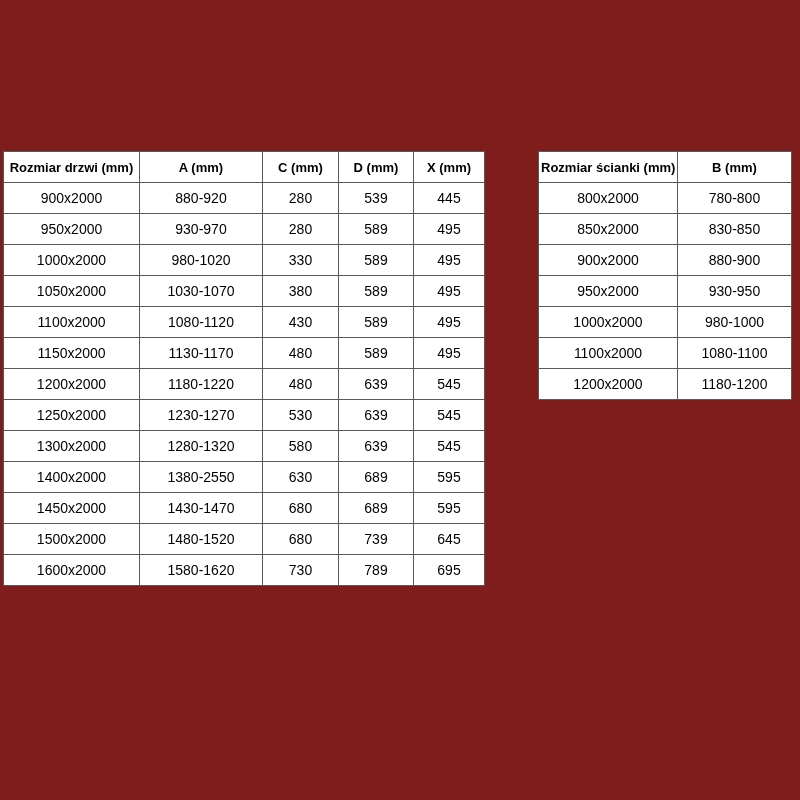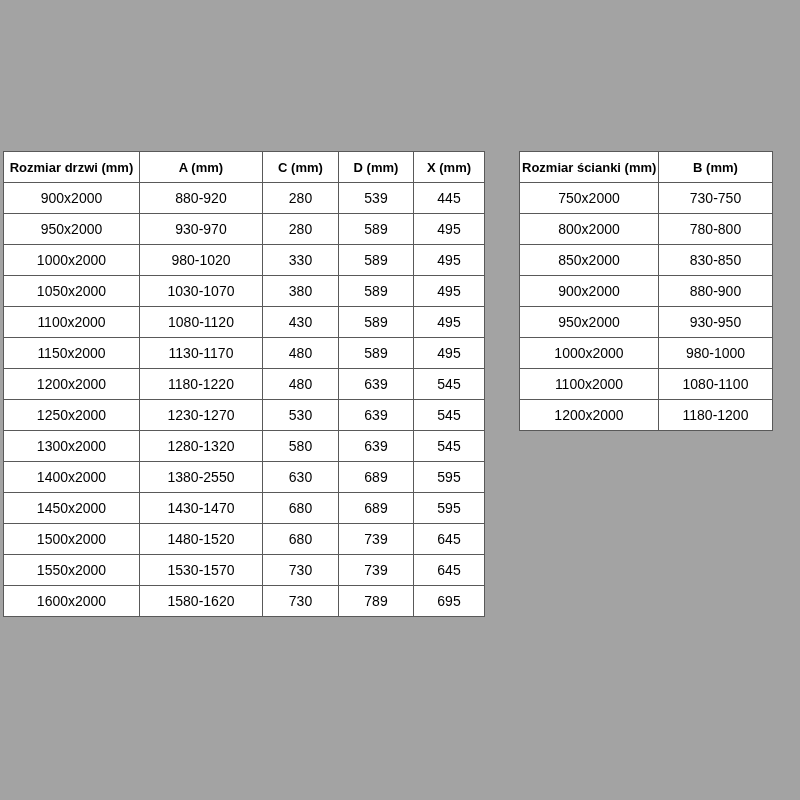--- a/index.html
+++ b/index.html
@@ -8,21 +8,21 @@
     background: #ffffff;
     width: 800px;
     height: 800px;
     font-family: "Liberation Sans", sans-serif;
     color: #000000;
   }
   .page {
     position: relative;
     width: 800px;
     height: 800px;
-    background: #a3a3a3;
+    background: #7f1d1d;
     overflow: hidden;
   }
   table.spec-table {
     position: absolute;
     border-collapse: collapse;
     table-layout: fixed;
     background: #ffffff;
   }
   table.spec-table th,
   table.spec-table td {
@@ -46,21 +46,21 @@
     left: 3px;
     top: 151px;
     width: 481px;
   }
   #door-table col:nth-child(1) { width: 136px; }
   #door-table col:nth-child(2) { width: 123px; }
   #door-table col:nth-child(3) { width: 76px; }
   #door-table col:nth-child(4) { width: 75px; }
   #door-table col:nth-child(5) { width: 71px; }
   #wall-table {
-    left: 519px;
+    left: 538px;
     top: 151px;
     width: 253px;
     padding-left: 28px;
   }
   #wall-table col:nth-child(1) { width: 139px; }
   #wall-table col:nth-child(2) { width: 114px; }
 </style>
 </head>
 <body>
 
@@ -161,27 +161,20 @@
           <td>595</td>
         </tr>
         <tr>
           <td>1500x2000</td>
           <td>1480-1520</td>
           <td>680</td>
           <td>739</td>
           <td>645</td>
         </tr>
         <tr>
-          <td>1550x2000</td>
-          <td>1530-1570</td>
-          <td>730</td>
-          <td>739</td>
-          <td>645</td>
-        </tr>
-        <tr>
           <td>1600x2000</td>
           <td>1580-1620</td>
           <td>730</td>
           <td>789</td>
           <td>695</td>
         </tr>
       </tbody>
     </table>
 
   <table id="wall-table" class="spec-table">
@@ -190,24 +183,20 @@
         <col>
       </colgroup>
   <thead>
         <tr>
           <th>Rozmiar ścianki (mm)</th>
           <th>B (mm)</th>
         </tr>
       </thead>
       <tbody>
         <tr>
-          <td>750x2000</td>
-          <td>730-750</td>
-        </tr>
-        <tr>
           <td>800x2000</td>
           <td>780-800</td>
         </tr>
         <tr>
           <td>850x2000</td>
           <td>830-850</td>
         </tr>
         <tr>
           <td>900x2000</td>
           <td>880-900</td>

